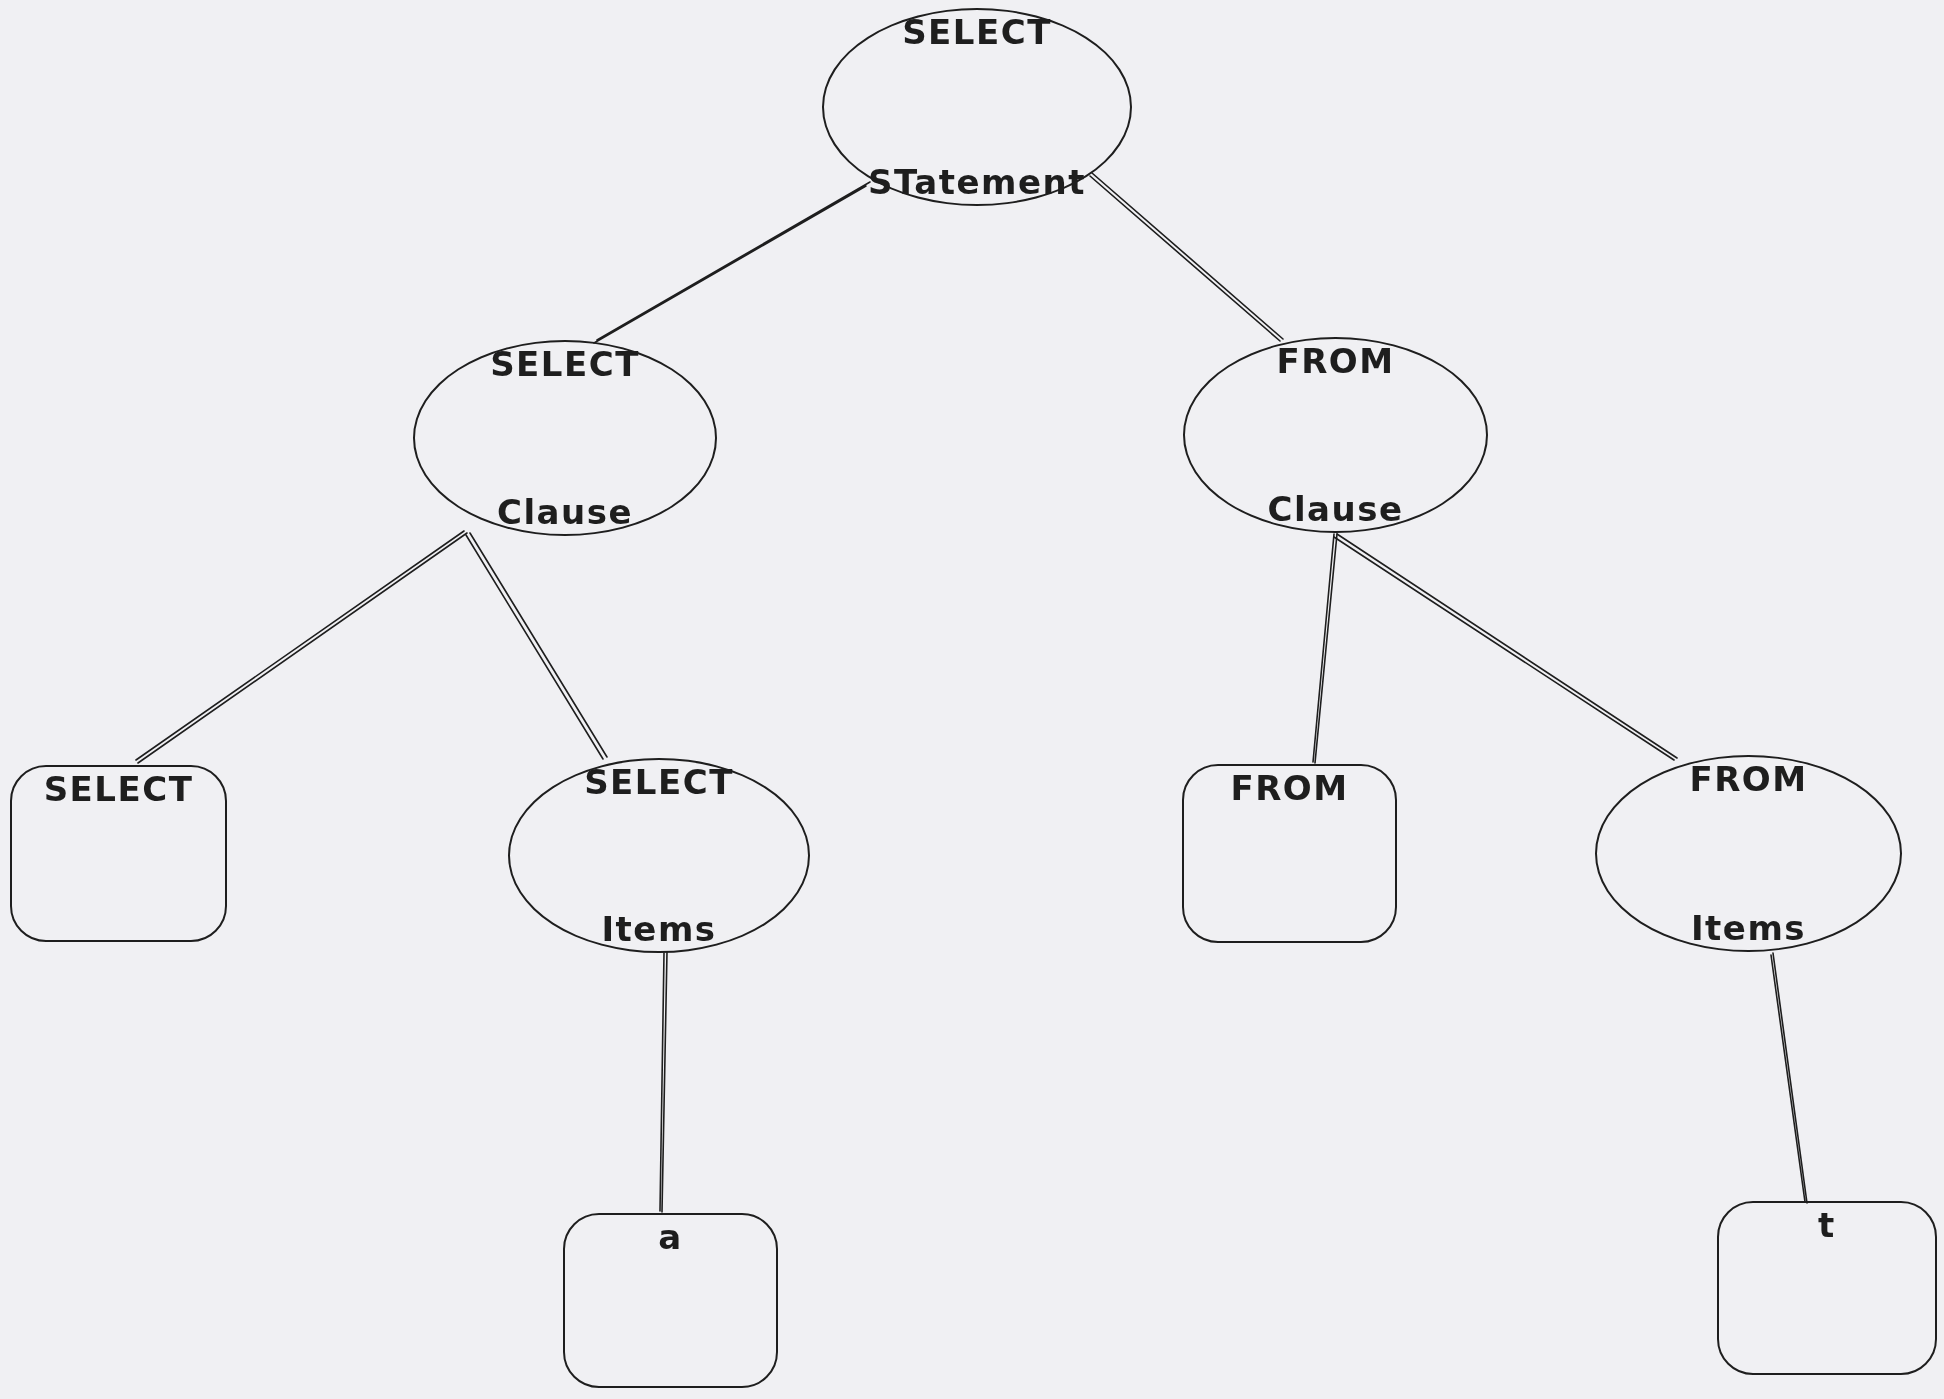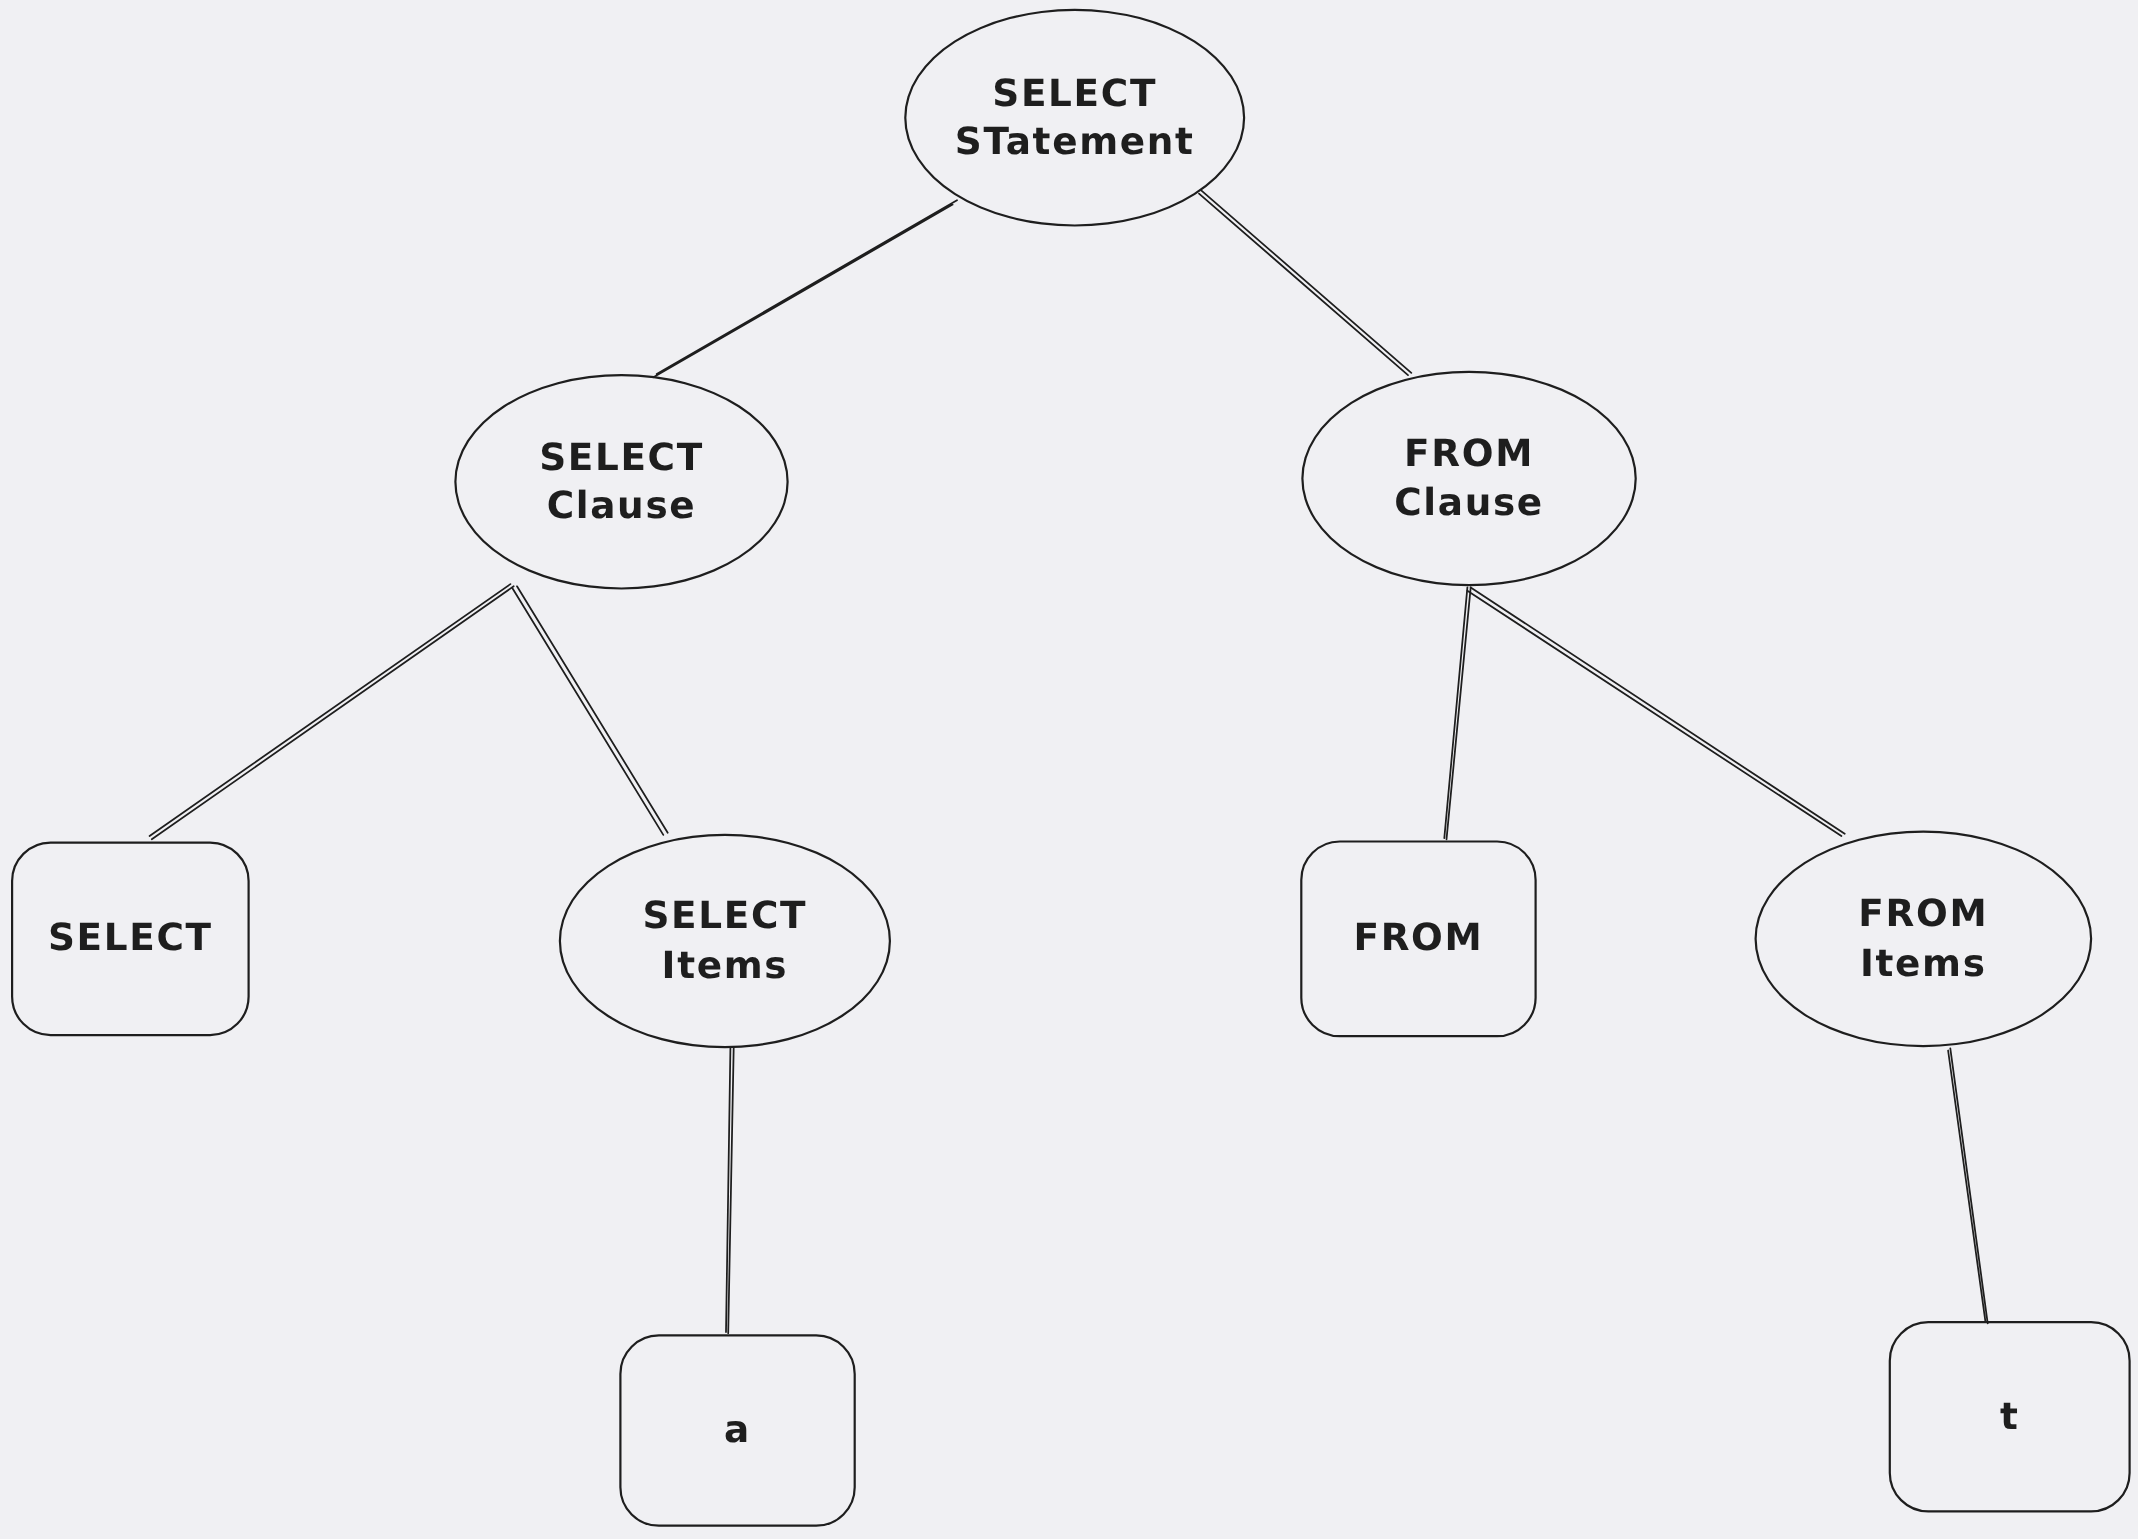--- a/index.html
+++ b/index.html
@@ -26,21 +26,21 @@
     stroke-width: 1.6;
     fill: none;
     stroke-linecap: round;
   }
   .node {
     position: absolute;
     box-sizing: border-box;
     display: flex;
     flex-direction: column;
     align-items: center;
-    justify-content: center;
+    justify-content: space-between;
     border: 2.5px solid var(--stroke, #1e1e1e);
     color: var(--stroke, #1e1e1e);
     font-size: 34px;
     font-weight: 600;
     letter-spacing: 1.5px;
     line-height: 1.3;
     text-align: center;
     background: transparent;
   }
   .ellipse { border-radius: 50%; }

